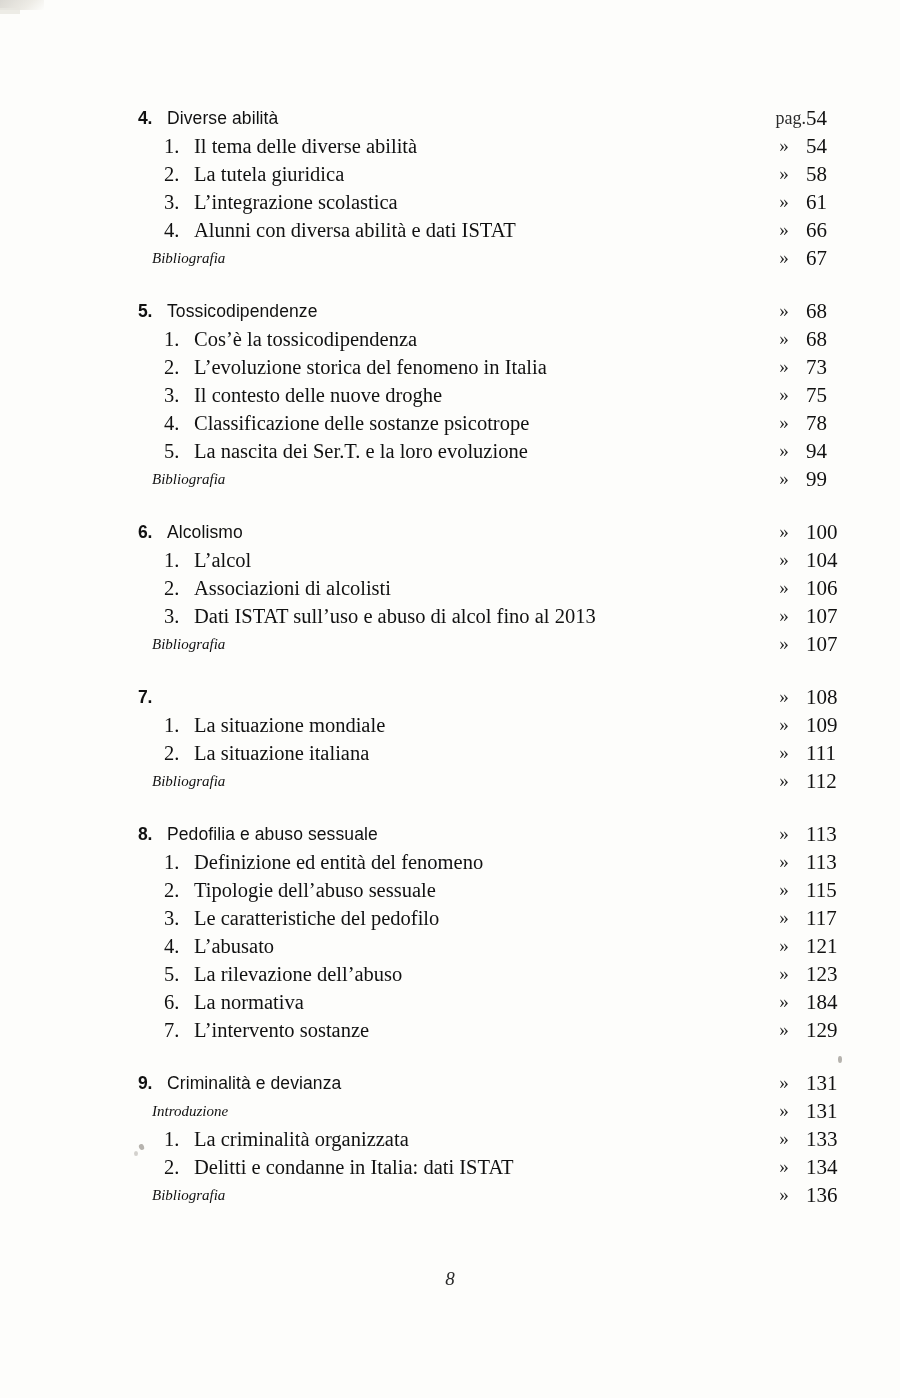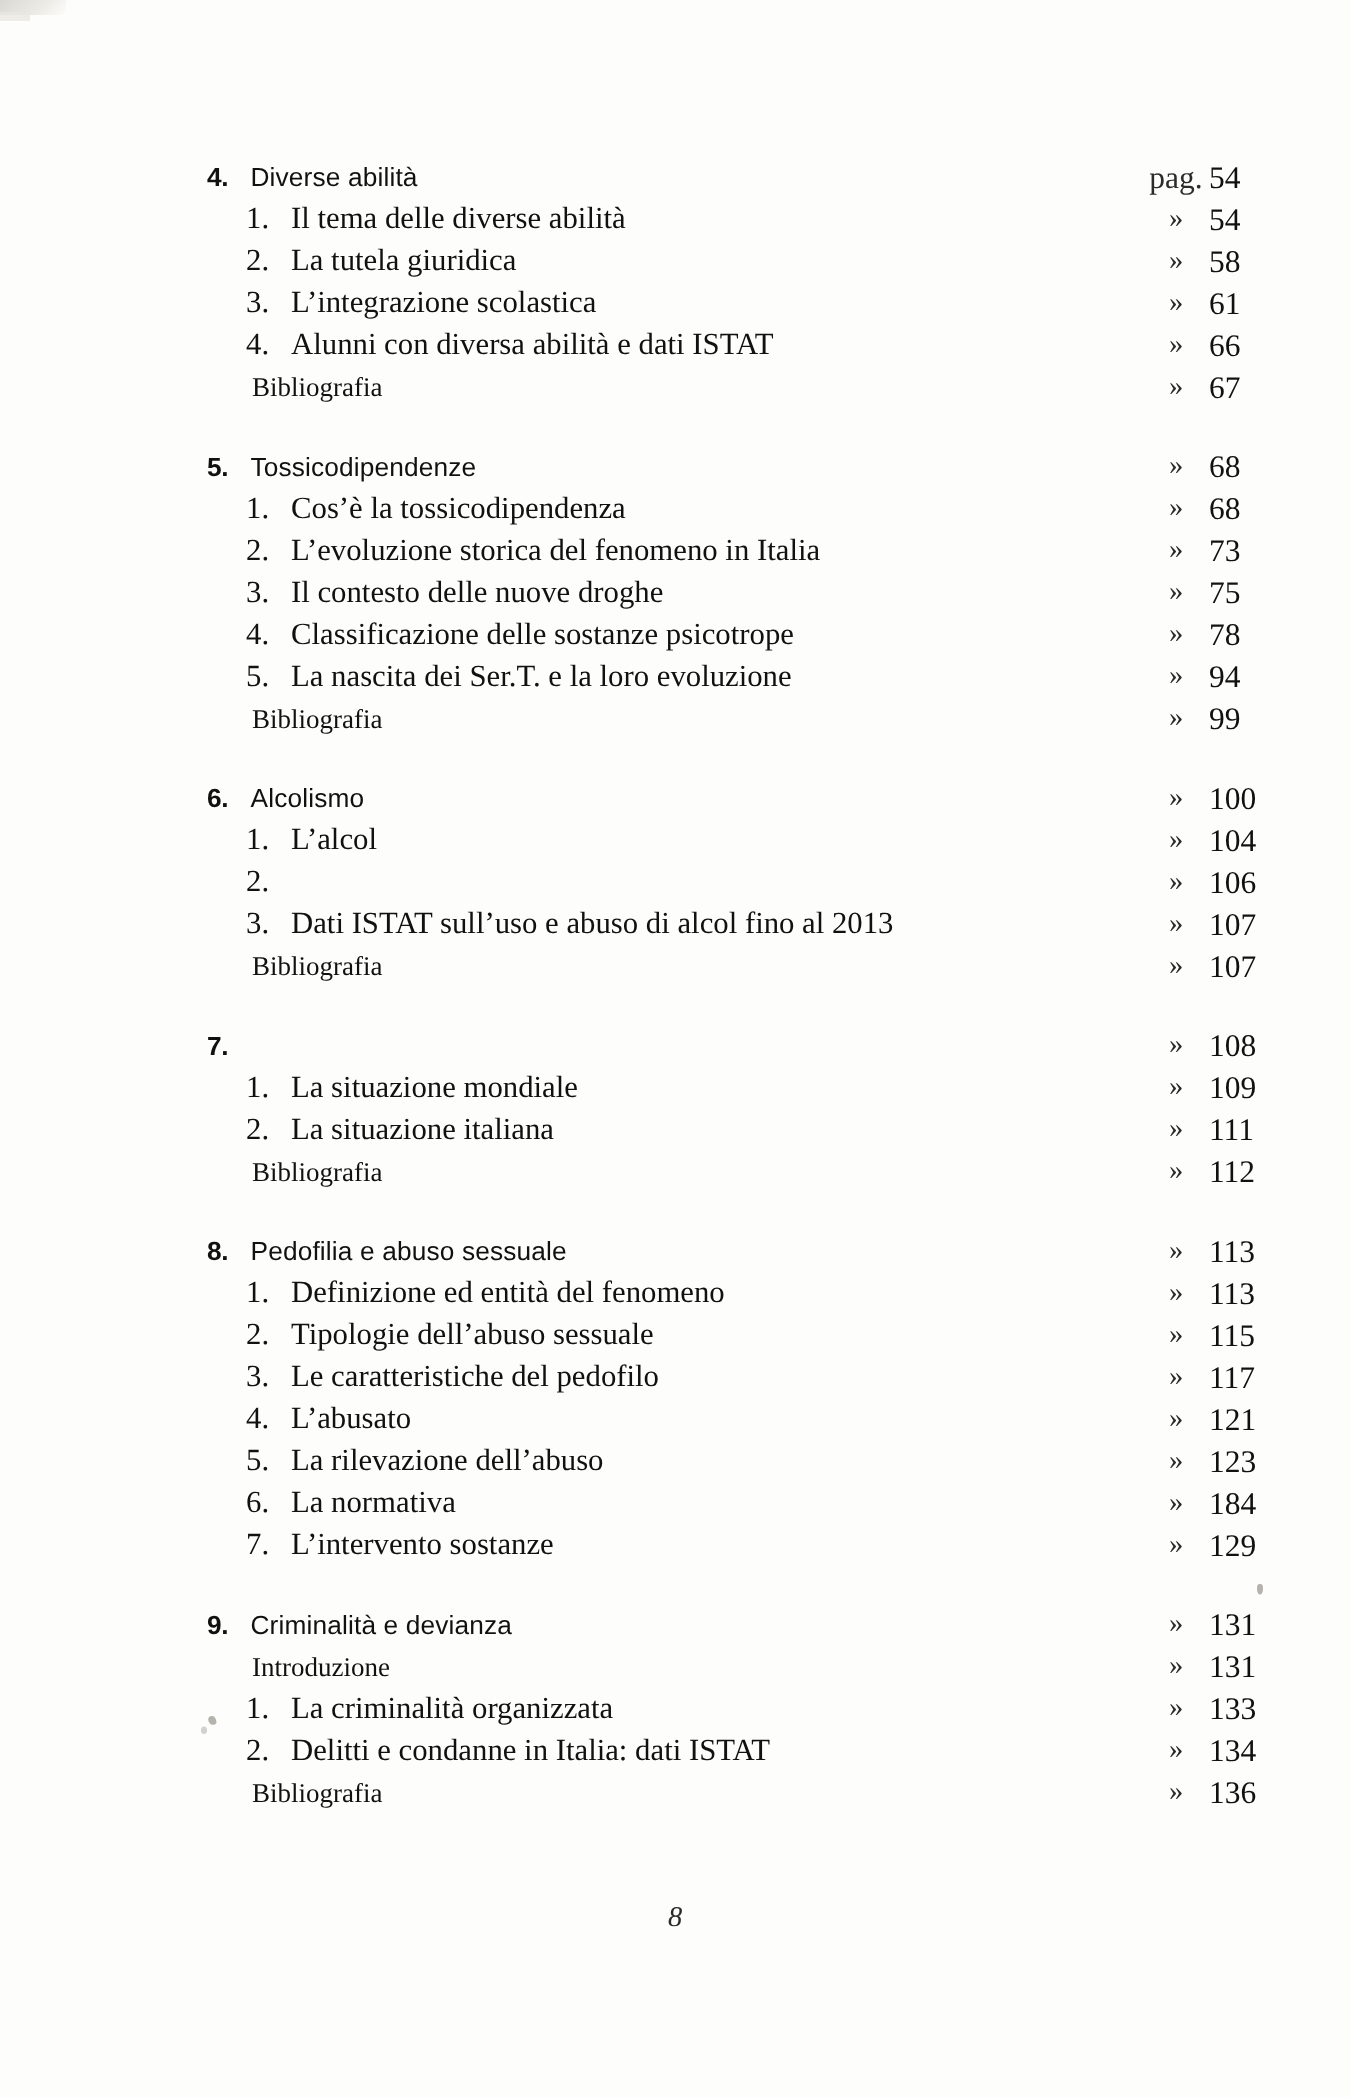--- a/index.html
+++ b/index.html
@@ -83,38 +83,39 @@
     font-size: 20.5px;
   }
   .sub-title {
     position: absolute;
     left: 194px;
     top: 0;
     font-size: 20.5px;
   }
   .plain-title {
     position: absolute;
-    left: 168px;
-    top: 0;
-    font-size: 18px;
+    left: 152px;
+    top: 0;
+    font-size: 15px;
+    font-style: italic;
   }
 
   
   .marker {
     position: absolute;
     left: 762px;
     top: 0;
     width: 44px;
     text-align: center;
     font-size: 19px;
     color: #2b2b2b;
   }
   .marker.head {
-    text-align: center;
-    font-size: 21px;
+    text-align: right;
+    font-size: 18px;
   }
   .pagenum {
     position: absolute;
     left: 806px;
     top: 0;
     width: 54px;
     text-align: left;
     font-size: 21px;
   }
 
@@ -229,20 +230,21 @@
           <span class="pagenum">100</span>
         </div>
         <div class="row">
           <span class="sub-num">1.</span>
           <span class="sub-title">L’alcol</span>
           <span class="marker">»</span>
           <span class="pagenum">104</span>
         </div>
         <div class="row">
           <span class="sub-num">2.</span>
+          <span class="sub-title">Associazioni di alcolisti</span>
           <span class="marker">»</span>
           <span class="pagenum">106</span>
         </div>
         <div class="row">
           <span class="sub-num">3.</span>
           <span class="sub-title">Dati ISTAT sull’uso e abuso di alcol fino al 2013</span>
           <span class="marker">»</span>
           <span class="pagenum">107</span>
         </div>
         <div class="row">

